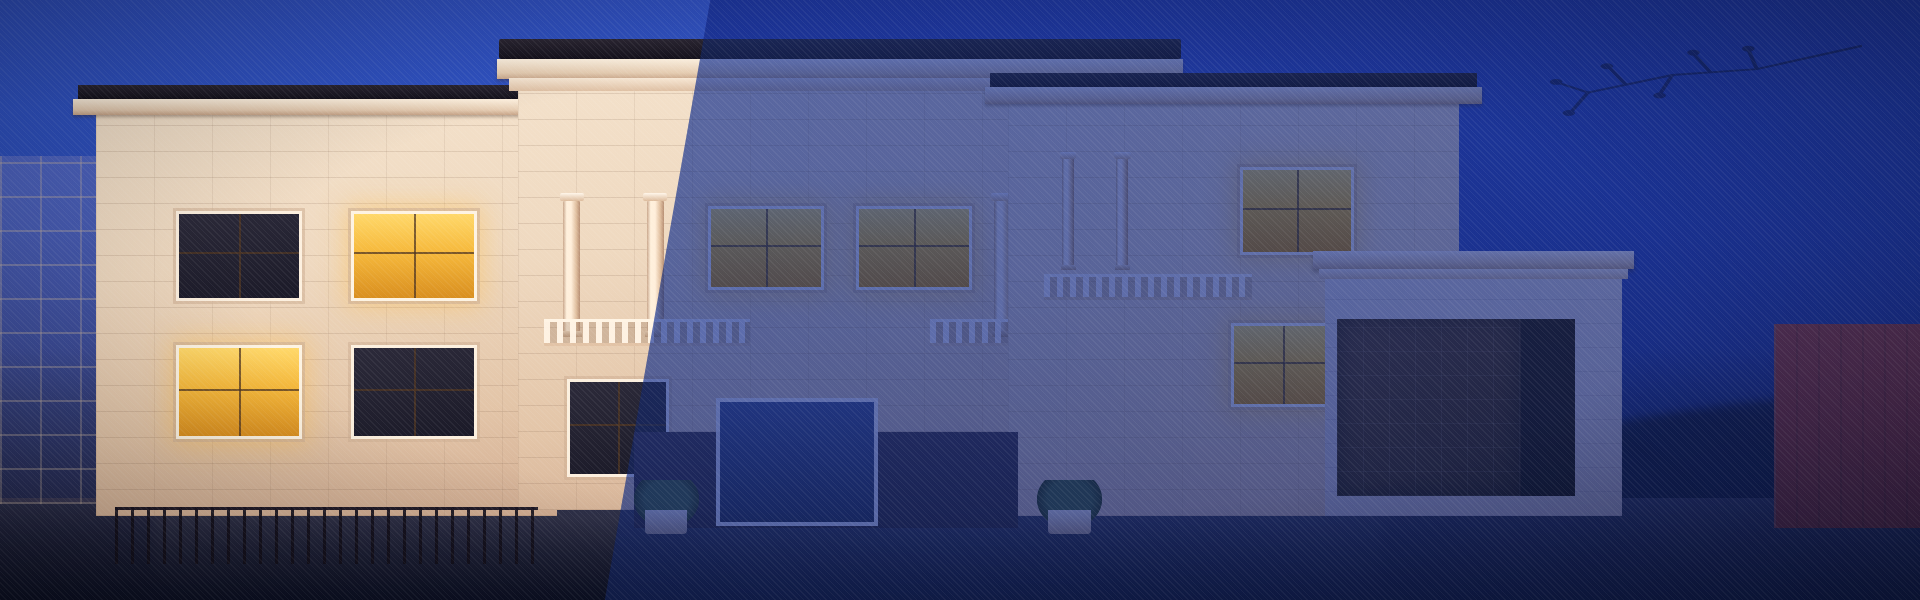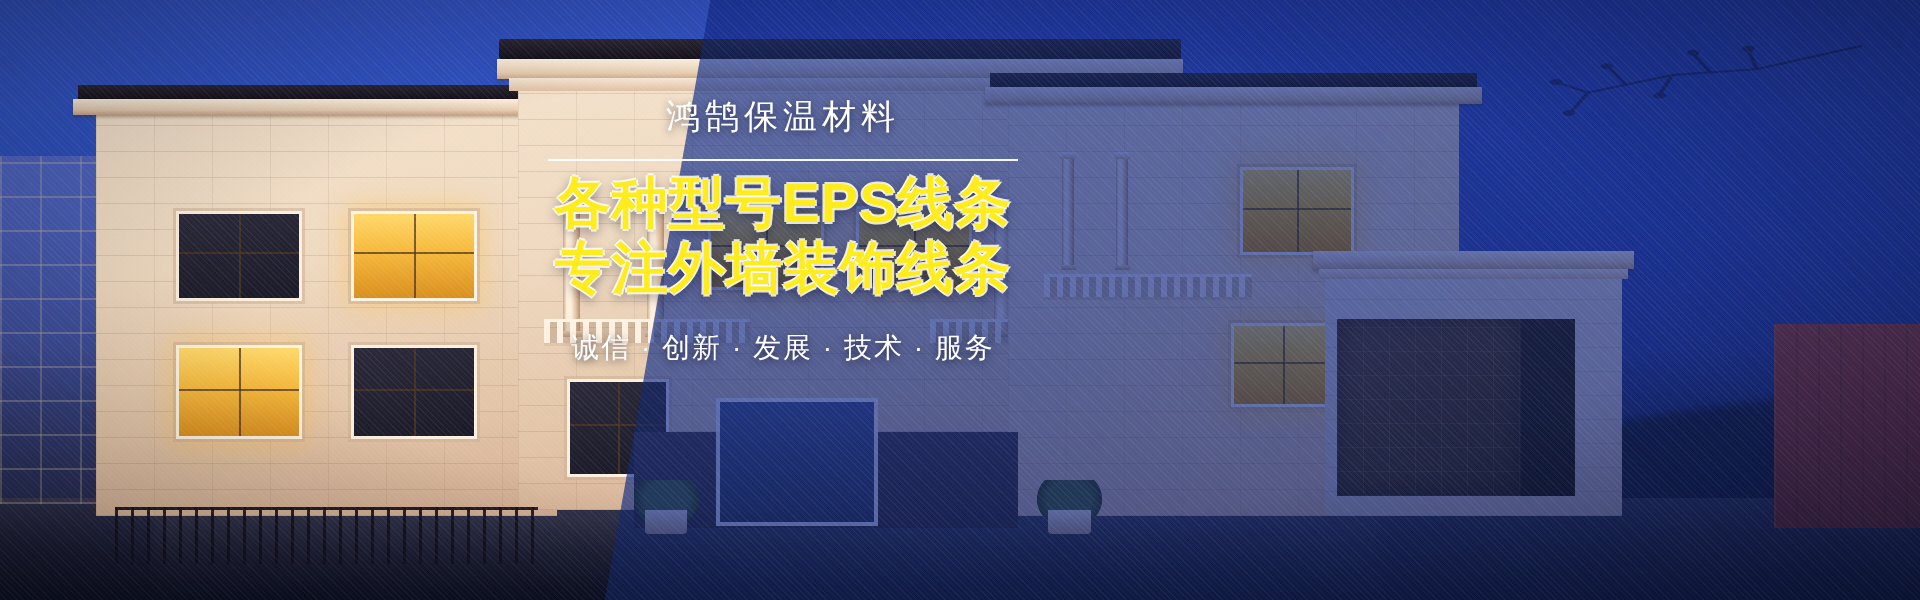--- a/index.html
+++ b/index.html
@@ -428,23 +428,14 @@
 
     <div class="container-red"></div>
   </div>
 
   <div class="blue-panel"></div>
   <div class="blue-panel2"></div>
 
   <div class="hatch"></div>
   <div class="vignette"></div>
 
-  <div class="copy">
-    <div class="brand">鸿鹄保温材料</div>
-    <div class="rule"></div>
-    <div class="headline">
-      <span class="l1">各种型号EPS线条</span>
-      <span class="l2">专注外墙装饰线条</span>
-    </div>
-    <div class="tagline">诚信 · 创新 · 发展 · 技术 · 服务</div>
-  </div>
 
 </div>
 
 </body></html>

